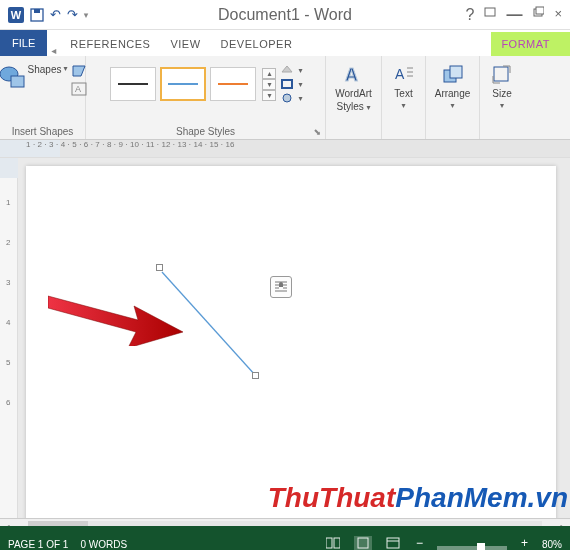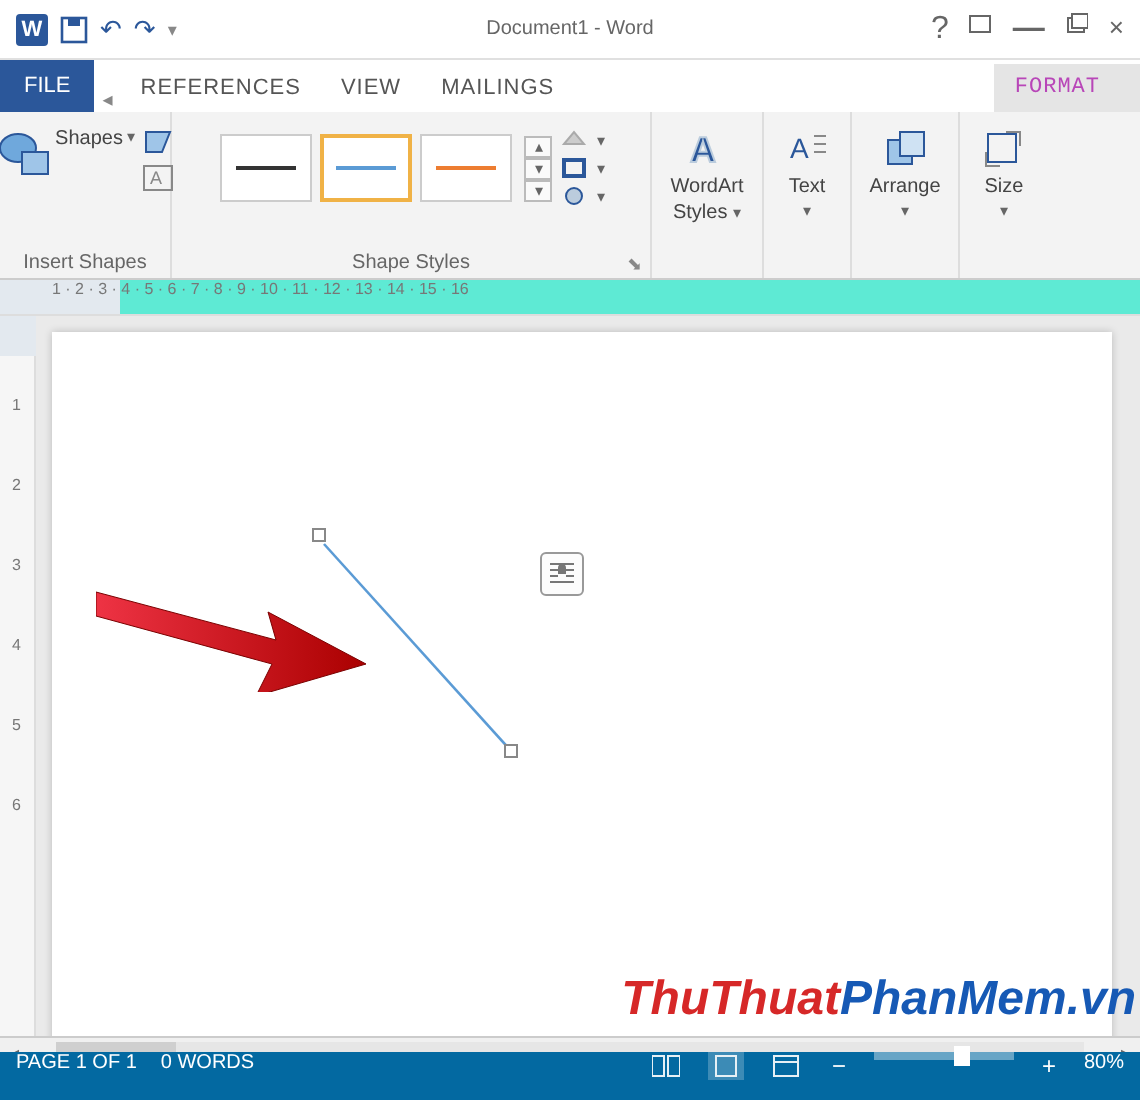--- a/index.html
+++ b/index.html
@@ -3,30 +3,30 @@
 <meta charset="utf-8">
 <style>
   * { box-sizing: border-box; margin: 0; padding: 0; font-family: "Segoe UI", Tahoma, sans-serif; }
   body { width: 570px; height: 550px; background: #fff; overflow: hidden; position: relative; }
 
   
   .titlebar { height: 30px; background: #fff; display: flex; align-items: center; border-bottom: 1px solid #e0e0e0; position: relative; }
   .qat { display: flex; align-items: center; gap: 6px; padding-left: 8px; }
   .qat .wicon { width: 16px; height: 16px; background: #2b579a; color:#fff; font-size:11px; font-weight:bold; display:flex; align-items:center; justify-content:center; border-radius:2px;}
   .qat svg { display:block; }
-  .title-center { position:absolute; left:0; right:0; text-align:center; font-size:10px; color:#666; pointer-events:none;}
+  .title-center { position:absolute; left:0; right:0; text-align:center; font-size:16px; color:#666; pointer-events:none;}
   .title-right { margin-left:auto; display:flex; gap:10px; padding-right:8px; color:#666; }
   .title-right span, .title-right svg { cursor:default; }
 
   
   .tabs { height: 26px; display:flex; align-items:flex-end; background:#fff; }
   .tab-file { background:#2b579a; color:#fff; font-size:11px; padding:6px 12px; height:26px; display:flex; align-items:center; }
   .tab-scroll { padding:0 4px; color:#888; font-size:10px;}
   .tab { font-size:11px; color:#555; padding:6px 10px; letter-spacing:0.5px; }
-  .tab.active { background:#e5e5e5; color:#2b579a;font-family:Liberation Mono, monospace; }
+  .tab.active { background:#bef264; color:#2b579a; }
   .tab.context { color:#b846b8; margin-left:auto; padding-right:20px; }
 
   
   .ribbon { height: 84px; background:#f3f3f3; border-bottom:1px solid #ccc; display:flex; position:relative;}
   .group { border-right:1px solid #ddd; padding:4px 8px 2px 8px; display:flex; flex-direction:column; align-items:center; position:relative;}
   .group-label { font-size:10px; color:#666; position:absolute; bottom:2px; left:0; right:0; text-align:center;margin-top:16px;}
   .group-label .launcher { position:absolute; right:4px; bottom:0; font-size:9px; color:#888;}
   .shapes-big { display:flex; flex-direction:row; align-items:flex-start; gap:2px; padding:4px 2px;}
   .shapes-big svg { display:block;}
   .shapes-label { font-size:10px; color:#444;}
@@ -38,45 +38,45 @@
   .style-line { width:30px; height:2px;}
   .gallery-arrows { display:flex; flex-direction:column; justify-content:center; gap:0; padding:0 2px;}
   .gallery-arrows div { width:14px; height:11px; border:1px solid #bbb; background:#fafafa; font-size:8px; display:flex; align-items:center; justify-content:center; color:#666;}
   .fill-col { display:flex; flex-direction:column; gap:2px; padding:4px 2px; font-size:11px;}
   .fill-item { display:flex; align-items:center; gap:4px; color:#888;}
   .big-btn { display:flex; flex-direction:column; align-items:center; gap:2px; padding:4px 6px; font-size:10px; color:#444;}
   .big-btn svg {display:block;}
   .chev { font-size:8px; color:#666;}
 
   
-  .ruler-h { height:18px; background:#5eead4; border-bottom:1px solid #ddd; position:relative; font-size:8px; color:#777; overflow:hidden; }
+  .ruler-h { height:18px; background:#e5e5e5; border-bottom:1px solid #ddd; position:relative; font-size:8px; color:#777; overflow:hidden; }
   .ruler-h .ticks { position:absolute; left:26px; top:0; white-space:nowrap; letter-spacing:0px; }
   .ruler-h .margin { position:absolute; left:0; top:0; height:18px; width:60px; background:#e3e9ef;}
   .ruler-h .tab-well { position:absolute; left:0; top:0; width:18px; height:18px; border:1px solid #aaa; background:#fff;}
   .workspace { display:flex; height:360px;}
   .ruler-v { width:18px; background:#f6f6f6; border-right:1px solid #ddd; position:relative; font-size:8px; color:#777;}
   .ruler-v .margin-v {position:absolute; top:0; left:0; width:18px; height:20px; background:#e3e9ef;}
   .ruler-v .tick {position:absolute; left:6px;}
   .page-area { flex:1; background:#eaeaea; position:relative; overflow:hidden;}
   .page { position:absolute; left:8px; top:8px; width:530px; height:360px; background:#fff; box-shadow:0 0 4px rgba(0,0,0,0.2);}
   .line-shape { position:absolute; left:130px; top:100px;}
   .handle { width:7px; height:7px; background:#fff; border:1px solid #888; position:absolute;}
   .layout-badge { position:absolute; left:244px; top:110px; width:22px; height:22px; border:1px solid #999; border-radius:3px; background:#fcfcfc; display:flex; align-items:center; justify-content:center;}
   .red-arrow { position:absolute; left:22px; top:110px;}
 
   .scroll-h { height:16px; background:#f0f0f0; border-top:1px solid #ccc; display:flex; align-items:center;}
   .scroll-h .track { flex:1; height:12px; background:#e6e6e6; margin:0 14px; position:relative;}
   .scroll-h .thumb { position:absolute; left:0; width:60px; height:12px; background:#cfcfcf;}
   .scroll-h .arr { width:14px; font-size:10px; color:#666; text-align:center;}
 
-  .watermark { position:absolute; right:2px; bottom:36px; font-size:24px; font-weight:bold; font-style:italic; }
+  .watermark { position:absolute; right:2px; bottom:36px; font-size:28px; font-weight:bold; font-style:italic; }
   .watermark .a{color:#d62828;} .watermark .b{color:#1659b5;} .watermark .c{color:#1659b5;}
 
   
-  .status { height:24px; background:#0369a1; color:#fff; display:flex; align-items:flex-start; font-size:10px; padding:0 8px; gap:12px; position:absolute; bottom:0; left:0; right:0;}
+  .status { height:24px; background:#14532d; color:#fff; display:flex; align-items:flex-end; font-size:10px; padding:0 8px; gap:12px; position:absolute; bottom:0; left:0; right:0;}
   .status .spacer{flex:1;}
   .status .viewbtn { width:18px; height:14px; display:flex; align-items:center; justify-content:center; opacity:0.9;}
   .status .viewbtn.active { background:rgba(255,255,255,0.25);}
   .zoom-slider { width:70px; height:4px; background:rgba(255,255,255,0.4); position:relative;}
   .zoom-slider .knob { width:8px; height:10px; background:#fff; position:absolute; top:-3px; left:40px;}
   .zoom-btn { font-size:12px; padding:0 2px;}
 </style>
 </head>
 <body>
 
@@ -104,21 +104,21 @@
       </svg>
     <span style="font-size:13px;">×</span>
   </div>
 </div>
 
 <div class="tabs">
   <div class="tab-file">FILE</div>
   <div class="tab-scroll">◂</div>
   <div class="tab">REFERENCES</div>
   <div class="tab">VIEW</div>
-  <div class="tab">MAILINGS</div>
+  <div class="tab">DEVELOPER</div>
   <div class="tab context active">FORMAT</div>
 </div>
 
 <div class="ribbon">
 
   <div class="group" style="width:86px;">
     <div style="display:flex;">
       <div class="shapes-big">
         <svg width="28" height="28">
             <ellipse cx="11" cy="10" rx="9" ry="7" fill="#6fa8dc" stroke="#2b579a"></ellipse>

